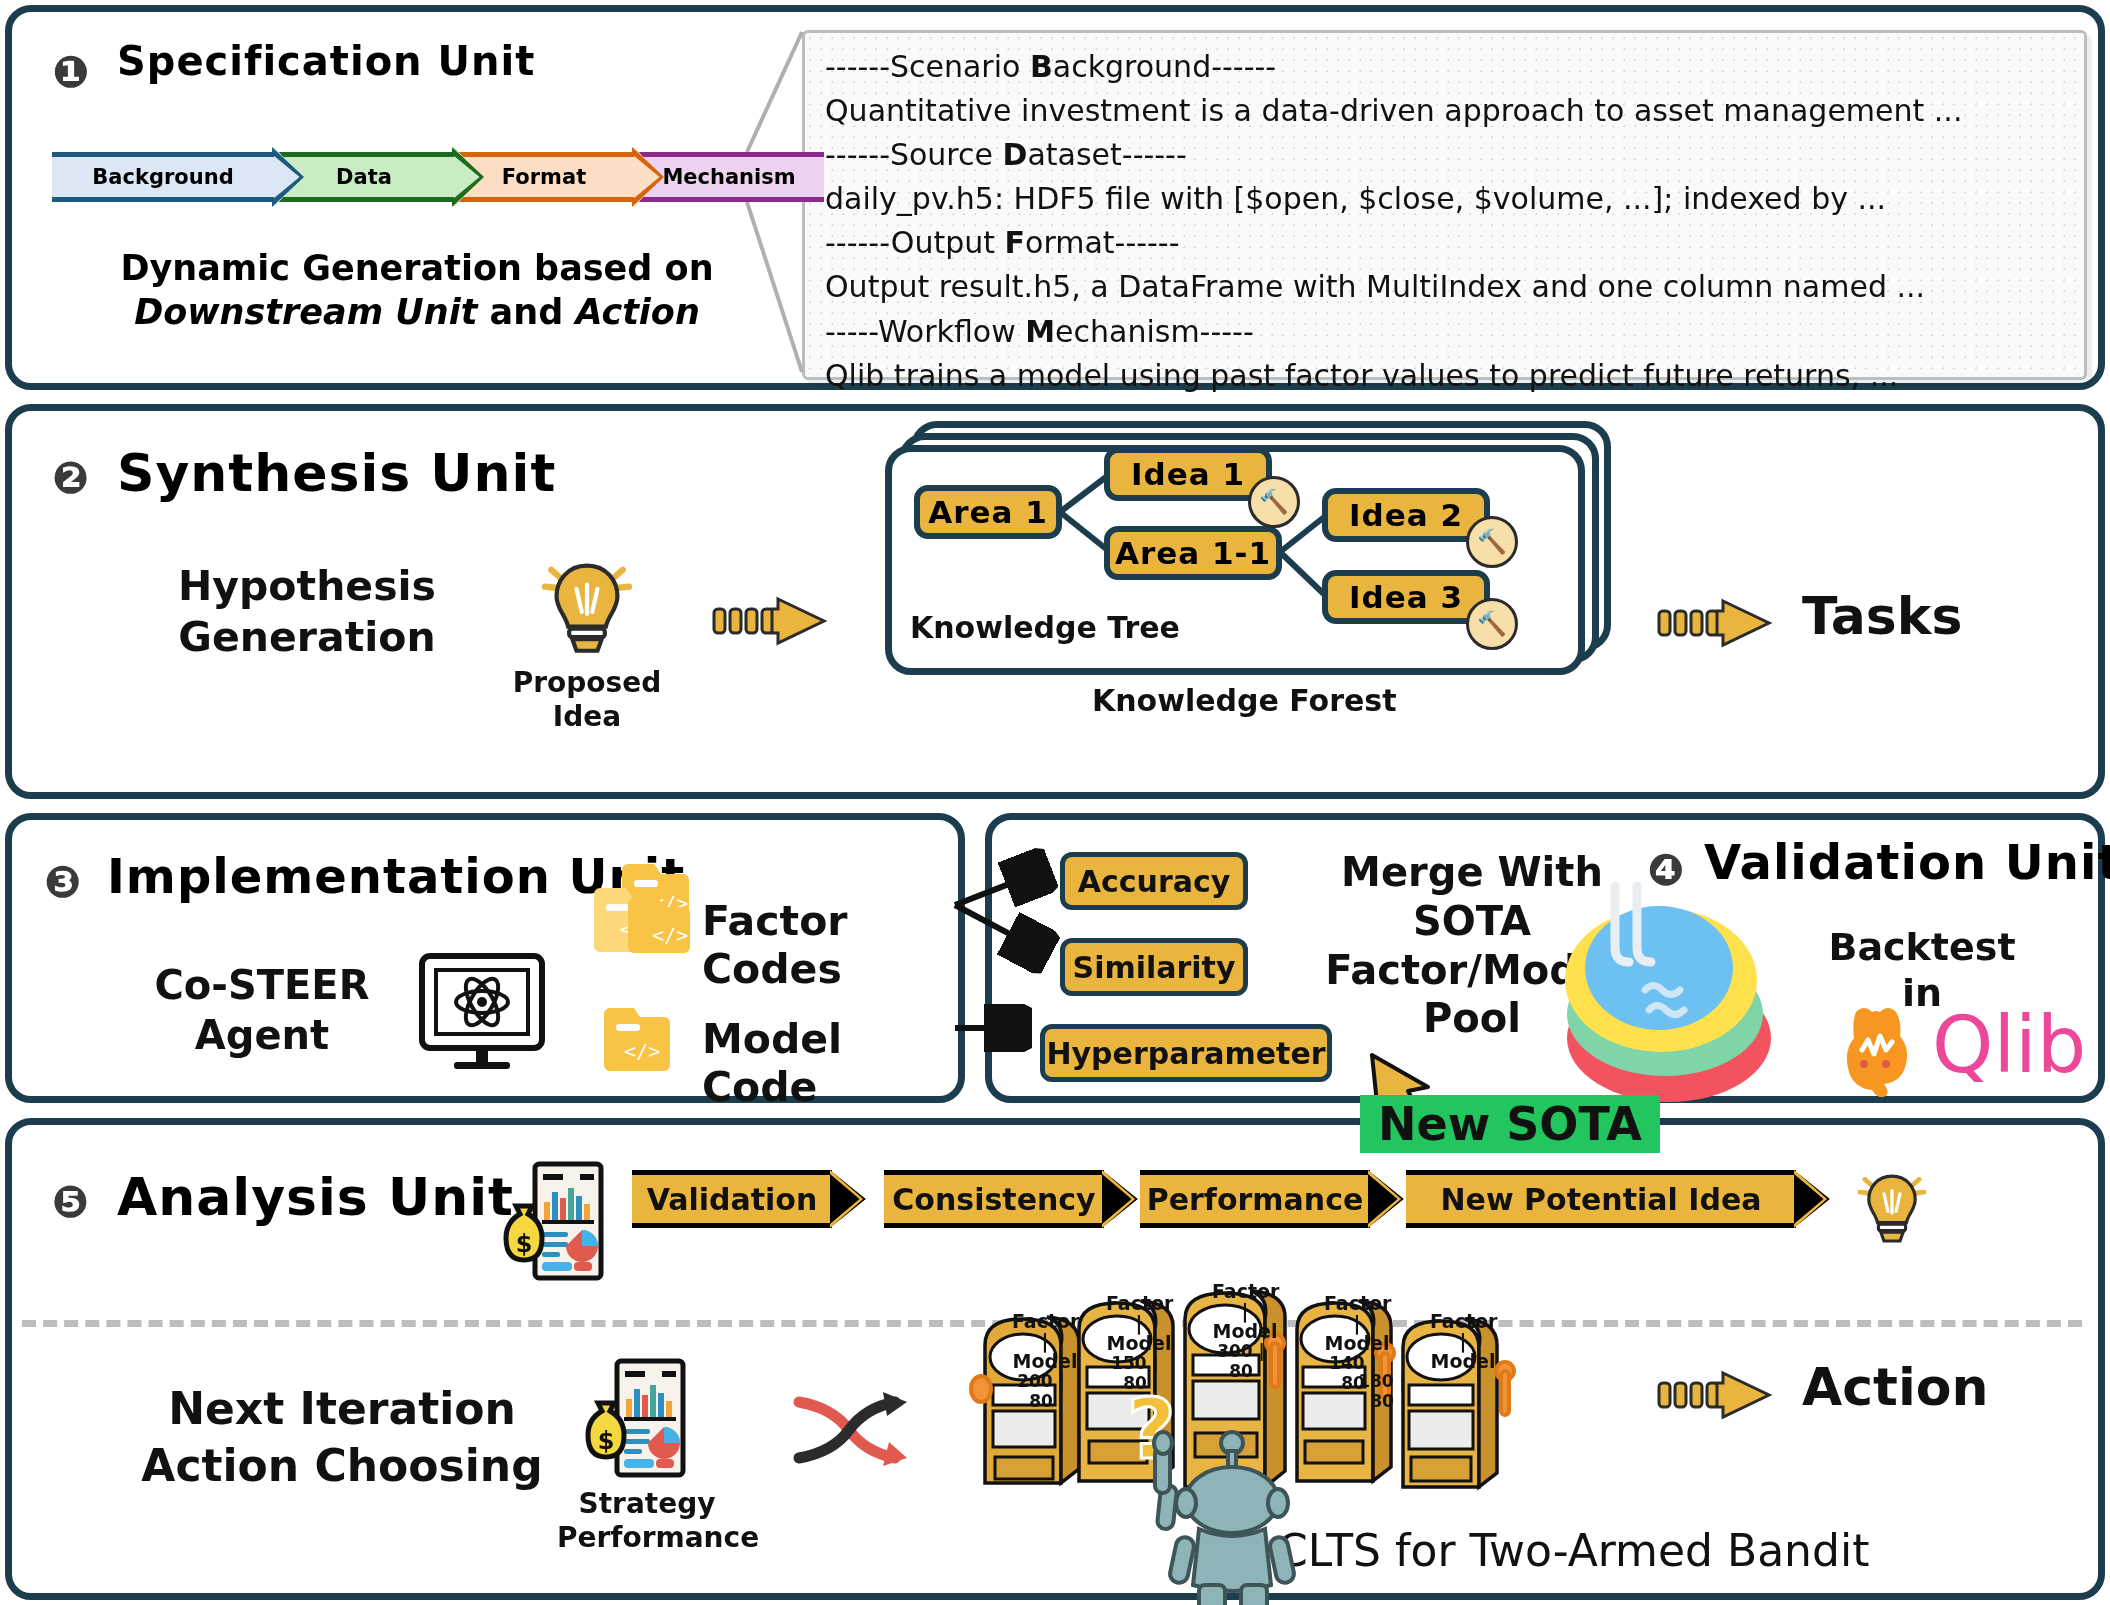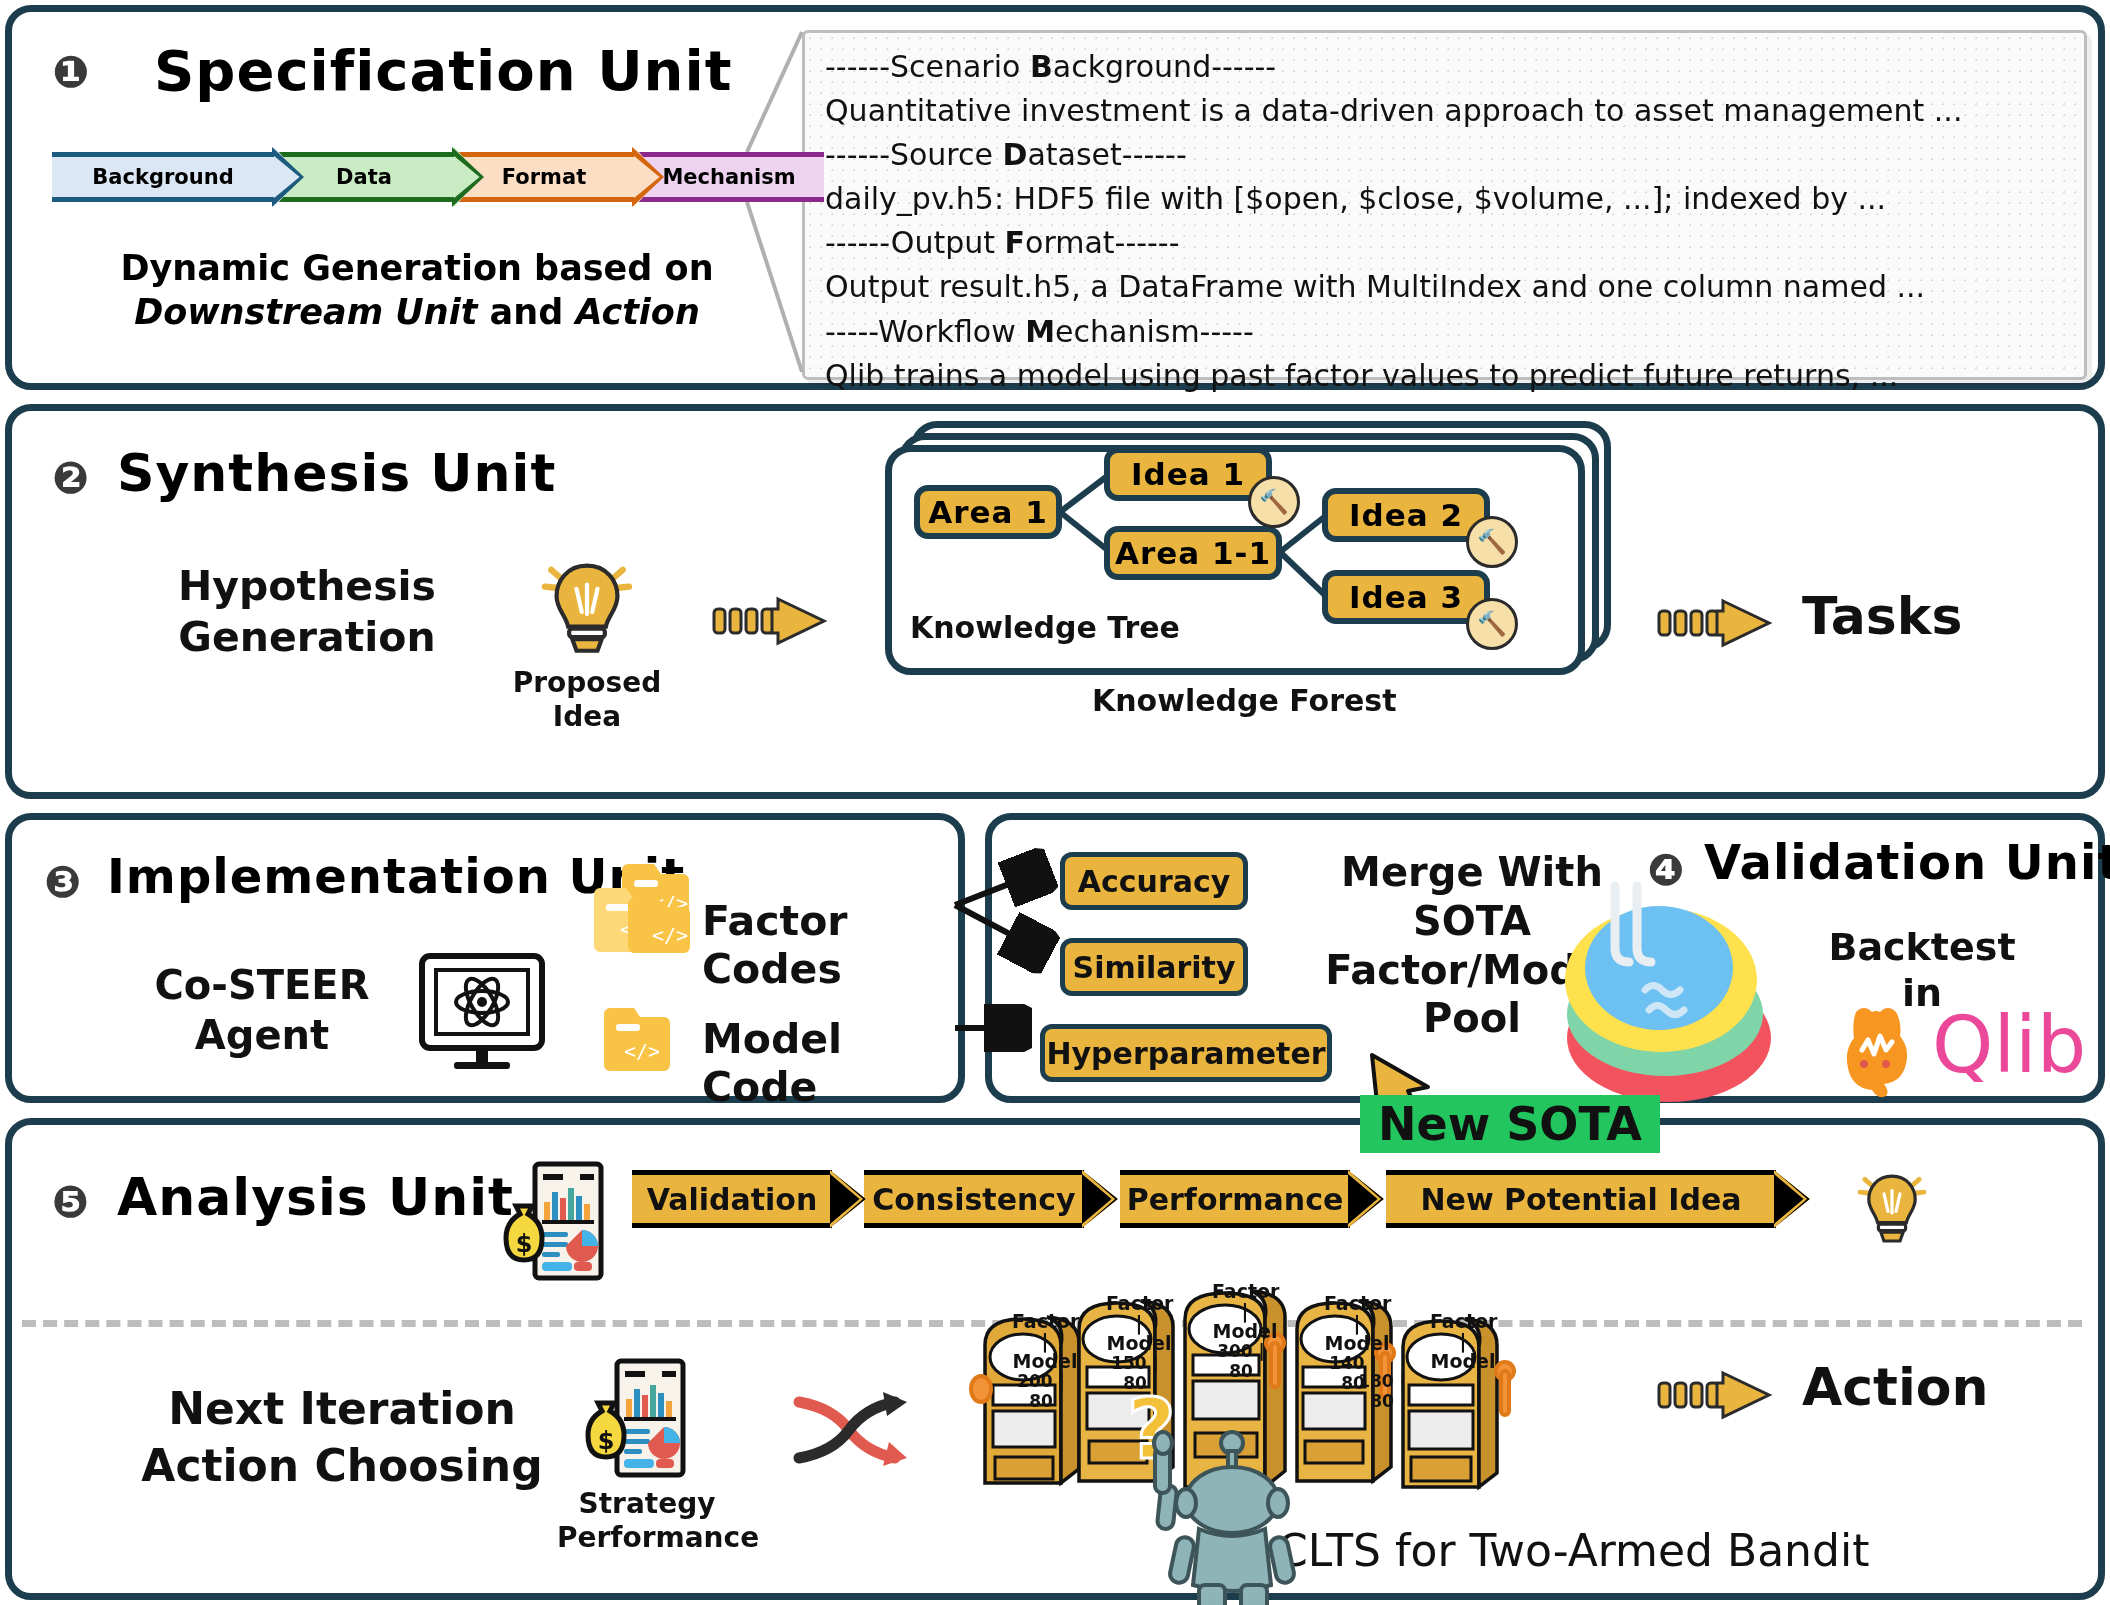--- a/index.html
+++ b/index.html
@@ -7,21 +7,21 @@
        font-family:"DejaVu Sans","Liberation Sans",sans-serif;color:#111;}
 
   .panel{position:absolute;background:#fff;border:7px solid #1c3d4d;border-radius:26px;box-sizing:border-box;}
 
   .unit-num{position:absolute;font-size:44px;font-weight:bold;color:#3a3a3a;line-height:1;}
   .unit-title{position:absolute;font-size:52px;font-weight:bold;letter-spacing:1px;color:#000;white-space:nowrap;}
 
   
   #p1{left:5px;top:5px;width:2100px;height:385px;}
   #spec-num{left:40px;top:38px;}
-  #spec-title{left:105px;top:26px;font-size:56px;margin-left:37px;}
+  #spec-title{left:105px;top:26px;font-size:40px;}
 
   .chev-band{position:absolute;left:40px;top:140px;height:50px;display:flex;}
   .chev{position:relative;height:50px;display:flex;align-items:center;justify-content:center;
         font-size:21px;font-weight:600;color:#000;box-sizing:border-box;}
   .chev span{position:relative;z-index:3;padding:0 4px;white-space:nowrap;}
   .chev .body{position:absolute;left:0;top:0;right:0;bottom:0;z-index:1;}
   .c1 .body{background:#dbe7f4;border-top:5px solid #1d5b7e;border-bottom:5px solid #1d5b7e;}
   .c2 .body{background:#c9ecc4;border-top:5px solid #1d6b1d;border-bottom:5px solid #1d6b1d;
             clip-path:polygon(0 0,100% 0,100% 100%,0 100%);}
   .c3 .body{background:#fcdec4;border-top:5px solid #d4650c;border-bottom:5px solid #d4650c;}
@@ -405,21 +405,21 @@
       <path d="M14 46 l16 0 l-4 8 q14 8 14 24 q0 22 -18 22 q-18 0 -18 -22 q0 -16 14 -24 z" fill="#f5d73f" stroke="#111" stroke-width="5"></path>
       <text x="22" y="92" font-size="24" text-anchor="middle" fill="#111" font-weight="bold" font-family="'DejaVu Sans',sans-serif">$</text>
     </svg>
   </div>
 
   <div class="aflow">
     <div class="astep" style="width:200px">
       <div class="astip"></div>
         <span>Validation</span>
     </div>
-    <div class="astep" style="width:220px;margin-left:32px">
+    <div class="astep" style="width:220px;margin-left:52px">
       <div class="astip"></div>
         <span>Consistency</span>
     </div>
     <div class="astep" style="width:230px;margin-left:36px">
       <div class="astip"></div>
         <span>Performance</span>
     </div>
     <div class="astep" style="width:390px;margin-left:36px">
       <div class="astip"></div>
         <span>New Potential Idea</span>

